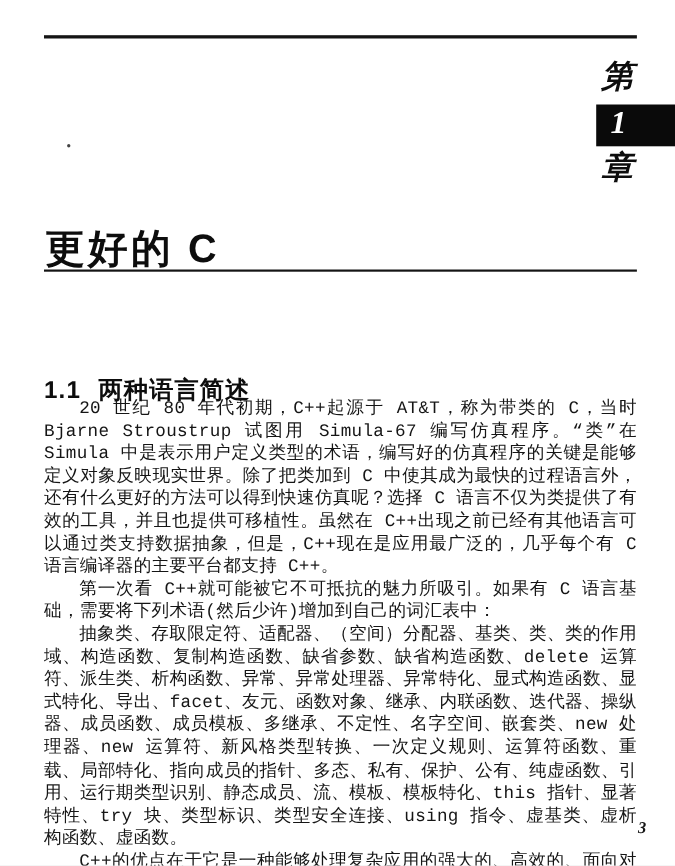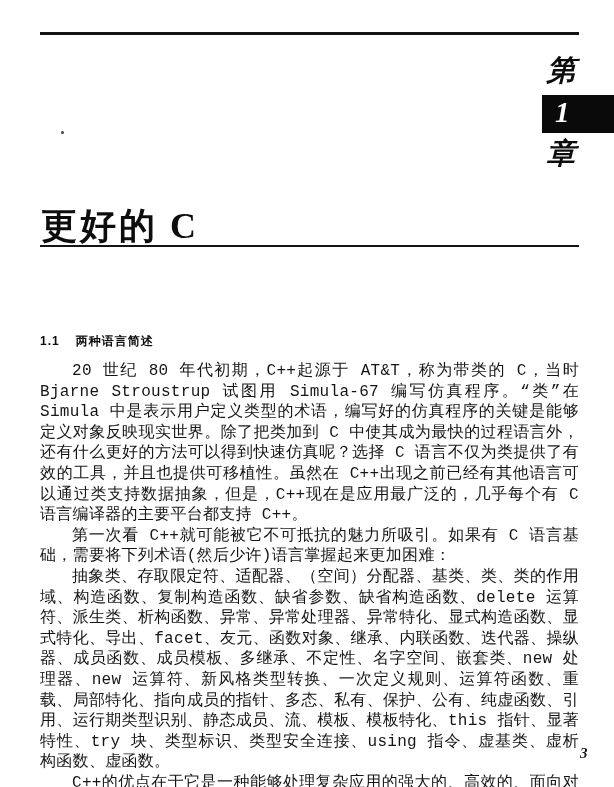--- a/index.html
+++ b/index.html
@@ -36,30 +36,30 @@
     position:absolute; left:13px; top:3px;
     color:#ffffff;
     font-family:"Liberation Serif","DejaVu Serif",serif;
     font-weight:bold; font-style:italic;
     font-size:29px; line-height:1;
   }
 
   
   .title {
     position:absolute; left:41px; top:184px;
-    font-family:Liberation Serif, serif;
+    font-family:Liberation Sans, sans-serif;
     font-weight:bold; font-size:36px; line-height:1;
     letter-spacing:3px; color:#0d0d0d;
   }
 
   
   .section-heading {
     position:absolute; left:40px; top:324px;
     font-family:"Liberation Sans","DejaVu Sans",sans-serif;
-    font-weight:bold; font-size:12px; line-height:1.2;
+    font-weight:bold; font-size:22px; line-height:1.2;
     color:#0d0d0d; letter-spacing:1px;
   }
   .section-heading .sec-num { margin-right:16px; letter-spacing:1px; }
 
   
   .body-text {
     position:absolute; left:40px; top:361px; width:539px;
     font-size:16px; line-height:20.6px;
     text-align:justify;
     letter-spacing:0.3px;
@@ -99,21 +99,21 @@
   <h1 class="title">更好的 C</h1>
 
   <div class="rule rule-title"></div>
 
   <h2 class="section-heading">
     <span class="sec-num">1.1</span><span>两种语言简述</span>
   </h2>
 
   <div class="body-text">
     <p>20 世纪 80 年代初期，C++起源于 AT&amp;T，称为带类的 C，当时 Bjarne Stroustrup 试图用 Simula-67 编写仿真程序。“类”在 Simula 中是表示用户定义类型的术语，编写好的仿真程序的关键是能够定义对象反映现实世界。除了把类加到 C 中使其成为最快的过程语言外，还有什么更好的方法可以得到快速仿真呢？选择 C 语言不仅为类提供了有效的工具，并且也提供可移植性。虽然在 C++出现之前已经有其他语言可以通过类支持数据抽象，但是，C++现在是应用最广泛的，几乎每个有 C 语言编译器的主要平台都支持 C++。</p>
-    <p>第一次看 C++就可能被它不可抵抗的魅力所吸引。如果有 C 语言基础，需要将下列术语(然后少许)语言掌握起来更加困难：</p>
+    <p>第一次看 C++就可能被它不可抵抗的魅力所吸引。如果有 C 语言基础，需要将下列术语(然后少许)增加到自己的词汇表中：</p>
     <p>抽象类、存取限定符、适配器、（空间）分配器、基类、类、类的作用域、构造函数、复制构造函数、缺省参数、缺省构造函数、delete 运算符、派生类、析构函数、异常、异常处理器、异常特化、显式构造函数、显式特化、导出、facet、友元、函数对象、继承、内联函数、迭代器、操纵器、成员函数、成员模板、多继承、不定性、名字空间、嵌套类、new 处理器、new 运算符、新风格类型转换、一次定义规则、运算符函数、重载、局部特化、指向成员的指针、多态、私有、保护、公有、纯虚函数、引用、运行期类型识别、静态成员、流、模板、模板特化、this 指针、显著特性、try 块、类型标识、类型安全连接、using 指令、虚基类、虚析构函数、虚函数。</p>
     <p>C++的优点在于它是一种能够处理复杂应用的强大的、高效的、面向对象的语言。因此它的缺点是它本身一定有些复杂，并且比 C 语言掌握起来更加困难。当然 C 语言自己本身也是问题的一部分。C++是一个混合的语言，它将面向对象特征与流行的系统编程语言混合</p>
   </div>
 
   <div class="page-number">3</div>
 
   <div class="speck"></div>
 
 </div>
 

